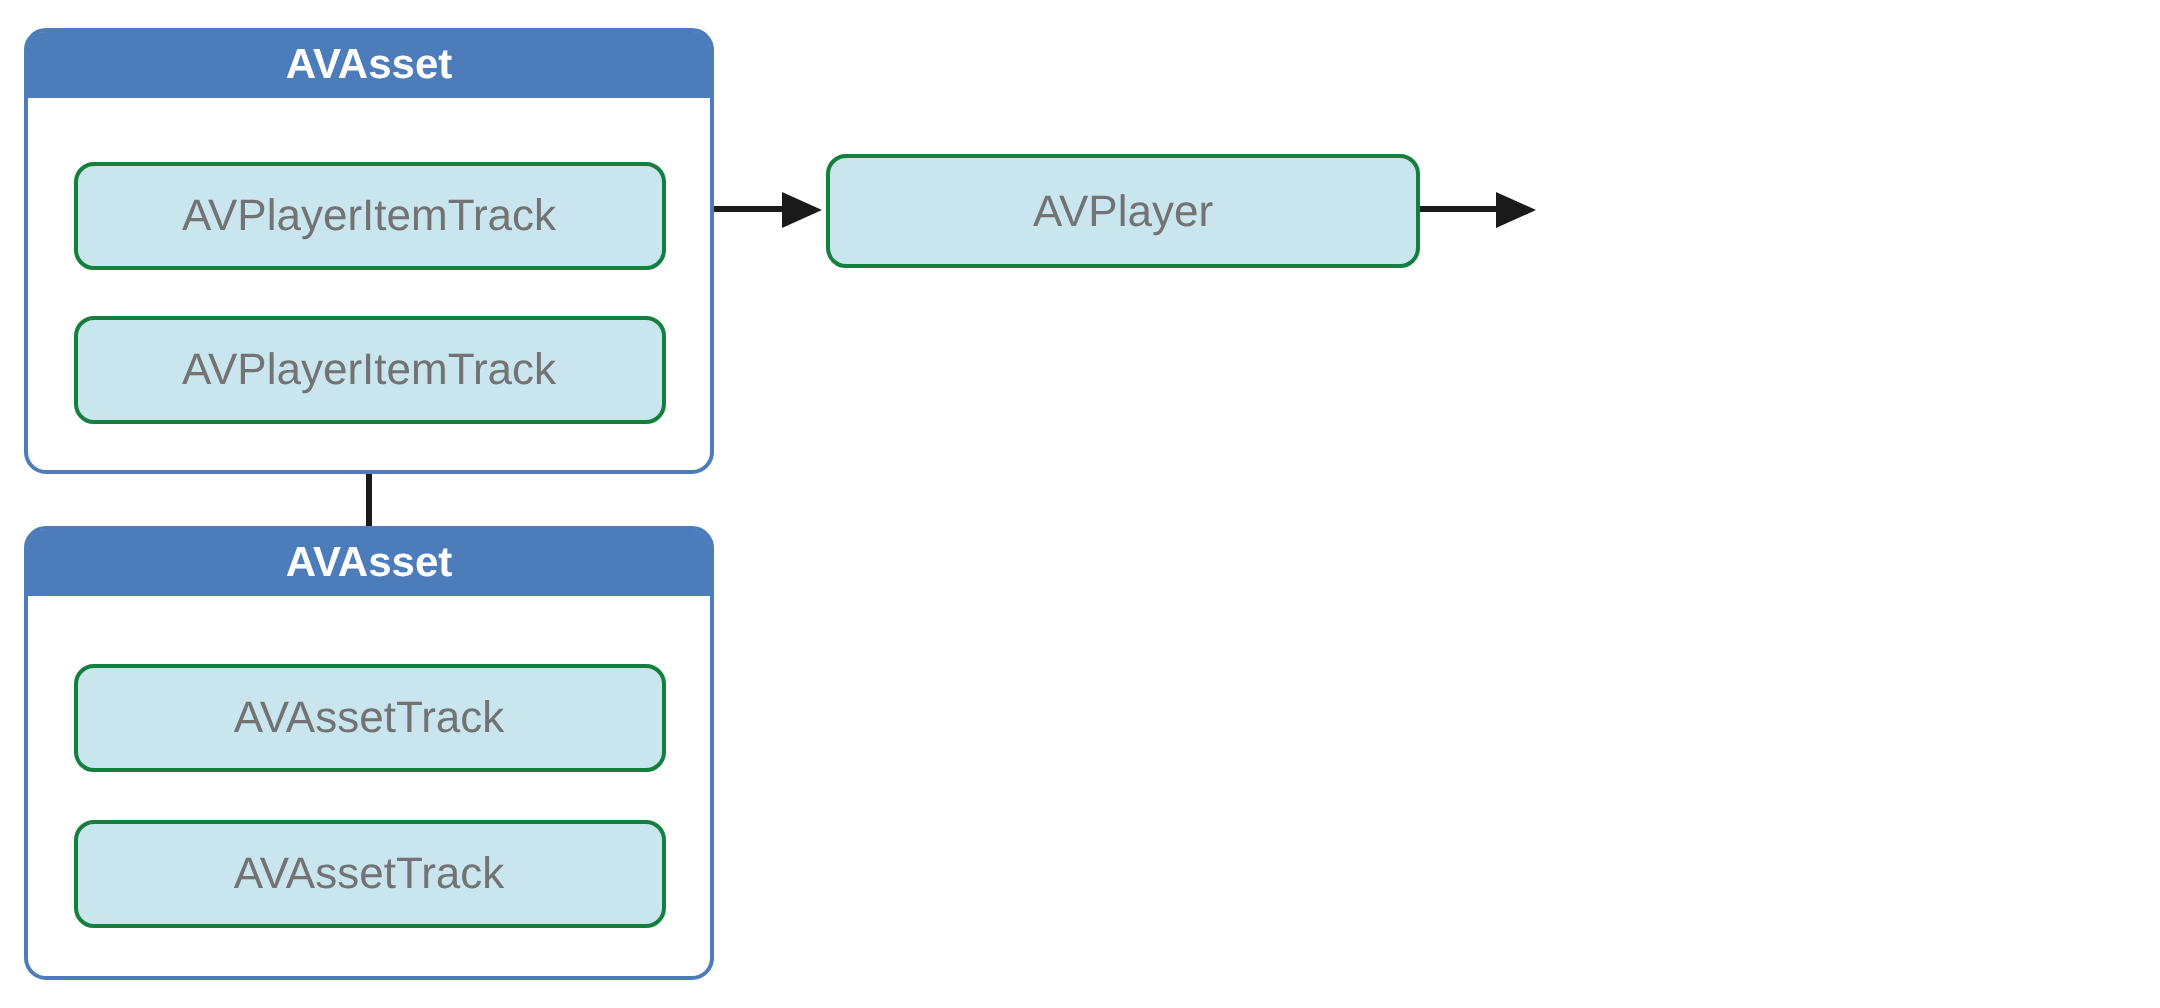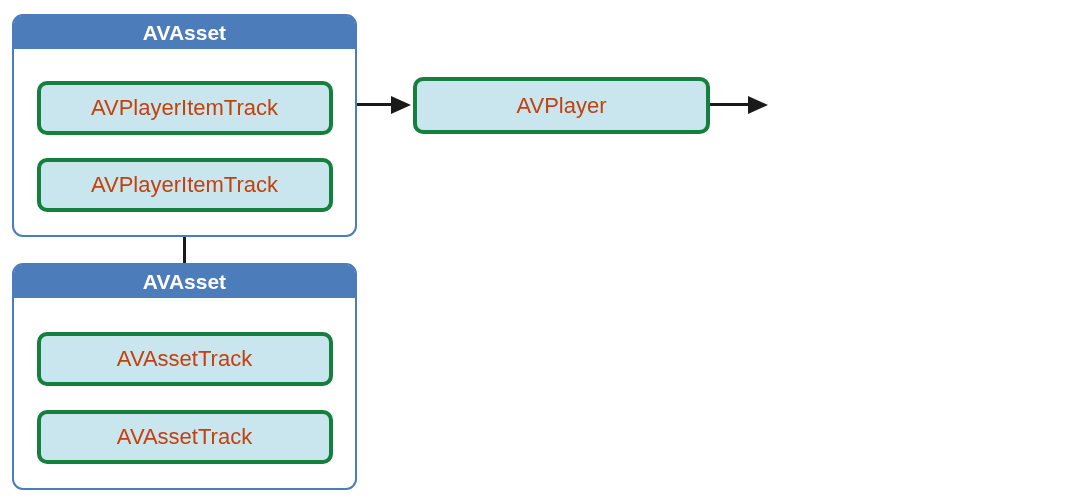--- a/index.html
+++ b/index.html
@@ -34,23 +34,23 @@
     font-weight: bold;
     text-align: center;
   }
   .group-body {
     position: relative;
   }
   
   .node {
     box-sizing: border-box;
     background: #c9e5ee;
-    border: 4px solid #15803d;
+    border: 2px solid #15803d;
     border-radius: 10px;
-    color: #c2410c;
+    color: #737373;
     font-size: 22px;
     display: flex;
     align-items: center;
     justify-content: center;
   }
   .group-body .node {
     width: 296px;
     height: 54px;
     margin-left: auto;
     margin-right: auto;

